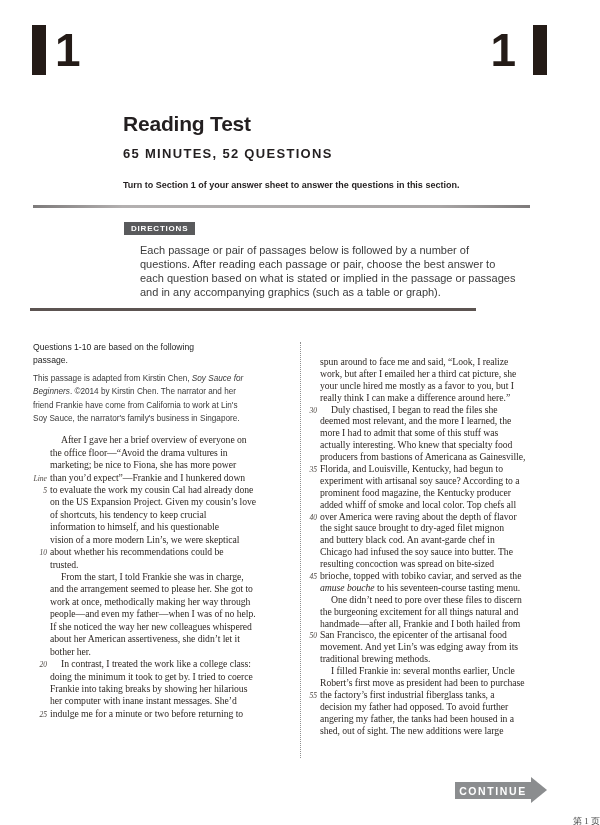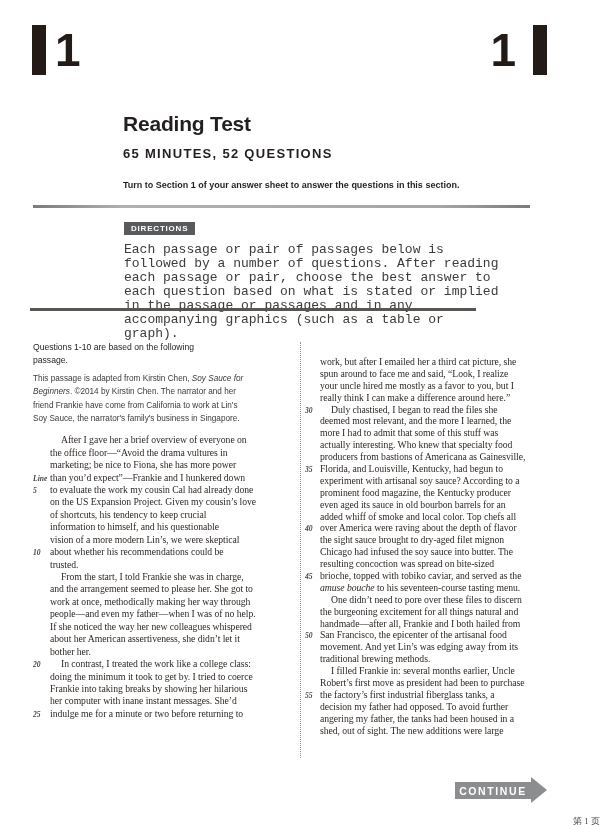--- a/index.html
+++ b/index.html
@@ -26,39 +26,39 @@
   .hr1 {
     position:absolute; left:33px; top:205px; width:497px; height:3px;
     background:linear-gradient(to right,#7d7a7a,#b3b0b0 18%,#a8a5a5 82%,#7d7a7a);
   }
   
   .dirlabel {
     position:absolute; left:124px; top:222px; background:#595a5c; color:#ffffff;
     font-size:8px; font-weight:bold; letter-spacing:0.8px; padding:2px 7px 2px 7px;
   }
   .dirtext {
-    position:absolute; left:124px; top:243px; width:380px;
-    font-size:13px; line-height:14px; color:#3b3b3b;font-family:Liberation Mono, monospace;
+    position:absolute; left:140px; top:243px; width:380px;
+    font-size:11px; line-height:14px; color:#3b3b3b;
   }
   .hr2 { position:absolute; left:30px; top:308px; width:446px; height:2.5px; background:#5c5451; }
   
   .col { position:absolute; }
   .col-left { left:33px; top:341px; width:263px; }
   .col-right { left:305px; top:356px; width:255px; }
   .qhead { width:195px; font-size:8.6px; font-weight:normal; line-height:12.5px; color:#1d1d1d; }
   .blurb { margin-top:6px; width:215px; font-size:8.2px; line-height:13.3px; color:#3a3a3a; }
   .blurb em { font-style:italic; }
   .plines { margin-top:9px; }
   .col-right .plines { margin-top:0; }
   .pline { display:flex; align-items:baseline; height:12.45px; }
   .col-right .pline { height:11.9px; }
   .lnum {
-    flex:0 0 auto; width:14px; text-align:left; margin-right:3px;
+    flex:0 0 auto; width:14px; text-align:right; margin-right:3px;
     font-family:"Liberation Serif", serif; font-style:italic;
-    font-size:7.6px; color:#4c4641;font-weight:bold;
+    font-size:7.6px; color:#4c4641;
   }
   .col-right .lnum { width:12px; }
   .ltext {
     white-space:nowrap; font-family:"Liberation Serif", serif;
     font-size:9.7px; letter-spacing:-0.05px; color:#2e2824;
   }
   .ltext em { font-style:italic; }
   .ltext.indent { padding-left:11px; }
   .divider { position:absolute; left:300px; top:342px; height:416px; width:0; border-left:1px dotted #8f8f8f; }
   
@@ -201,25 +201,25 @@
         </div>
       </div>
   </div>
 
   <div class="divider"></div>
 
   <div class="col col-right">
     <div class="plines">
         <div class="pline">
           <span class="lnum"></span>
+          <span class="ltext">spun around to face me and said, “Look, I realize</span>
+        </div>
+        <div class="pline">
+          <span class="lnum"></span>
           <span class="ltext">work, but after I emailed her a third cat picture, she</span>
-        </div>
-        <div class="pline">
-          <span class="lnum"></span>
-          <span class="ltext">spun around to face me and said, “Look, I realize</span>
         </div>
         <div class="pline">
           <span class="lnum"></span>
           <span class="ltext">your uncle hired me mostly as a favor to you, but I</span>
         </div>
         <div class="pline">
           <span class="lnum"></span>
           <span class="ltext">really think I can make a difference around here.”</span>
         </div>
         <div class="pline">
@@ -249,33 +249,33 @@
         <div class="pline">
           <span class="lnum"></span>
           <span class="ltext">experiment with artisanal soy sauce? According to a</span>
         </div>
         <div class="pline">
           <span class="lnum"></span>
           <span class="ltext">prominent food magazine, the Kentucky producer</span>
         </div>
         <div class="pline">
           <span class="lnum"></span>
-          <span class="ltext">even aged its sauce in old bourbon barrels for an</span>
-        </div>
-        <div class="pline">
-          <span class="lnum"></span>
           <span class="ltext">added whiff of smoke and local color. Top chefs all</span>
         </div>
         <div class="pline">
           <span class="lnum">40</span>
           <span class="ltext">over America were raving about the depth of flavor</span>
         </div>
         <div class="pline">
           <span class="lnum"></span>
           <span class="ltext">the sight sauce brought to dry-aged filet mignon</span>
+        </div>
+        <div class="pline">
+          <span class="lnum"></span>
+          <span class="ltext">and buttery black cod. An avant-garde chef in</span>
         </div>
         <div class="pline">
           <span class="lnum"></span>
           <span class="ltext">Chicago had infused the soy sauce into butter. The</span>
         </div>
         <div class="pline">
           <span class="lnum"></span>
           <span class="ltext">resulting concoction was spread on bite-sized</span>
         </div>
         <div class="pline">

